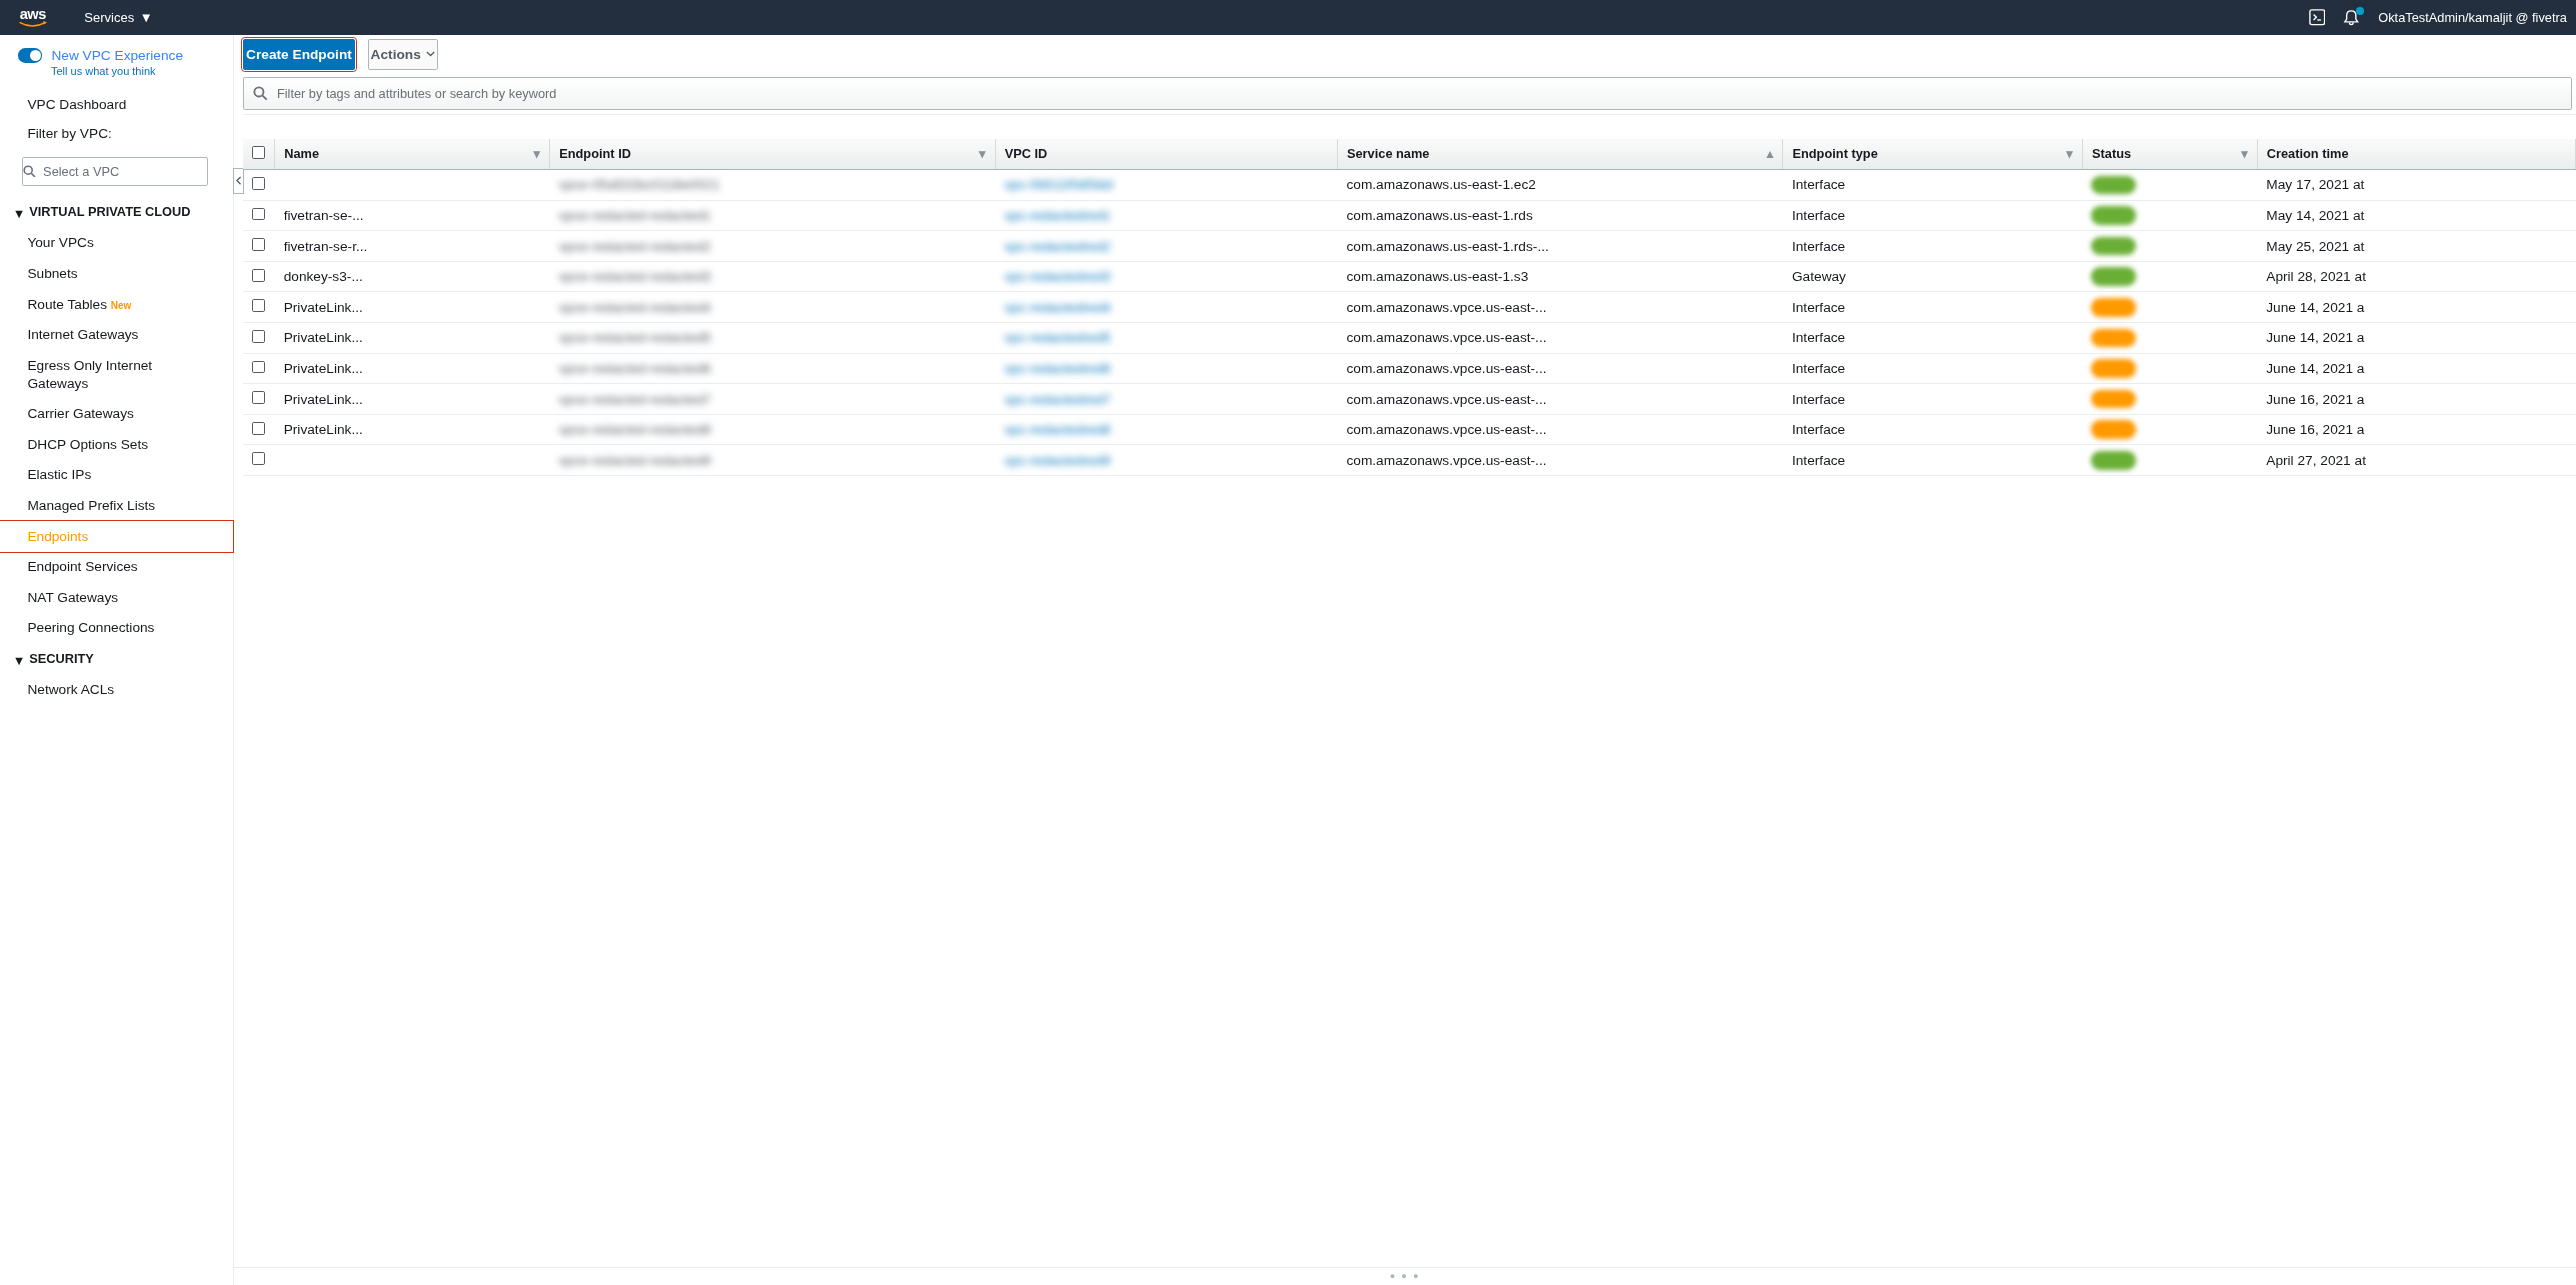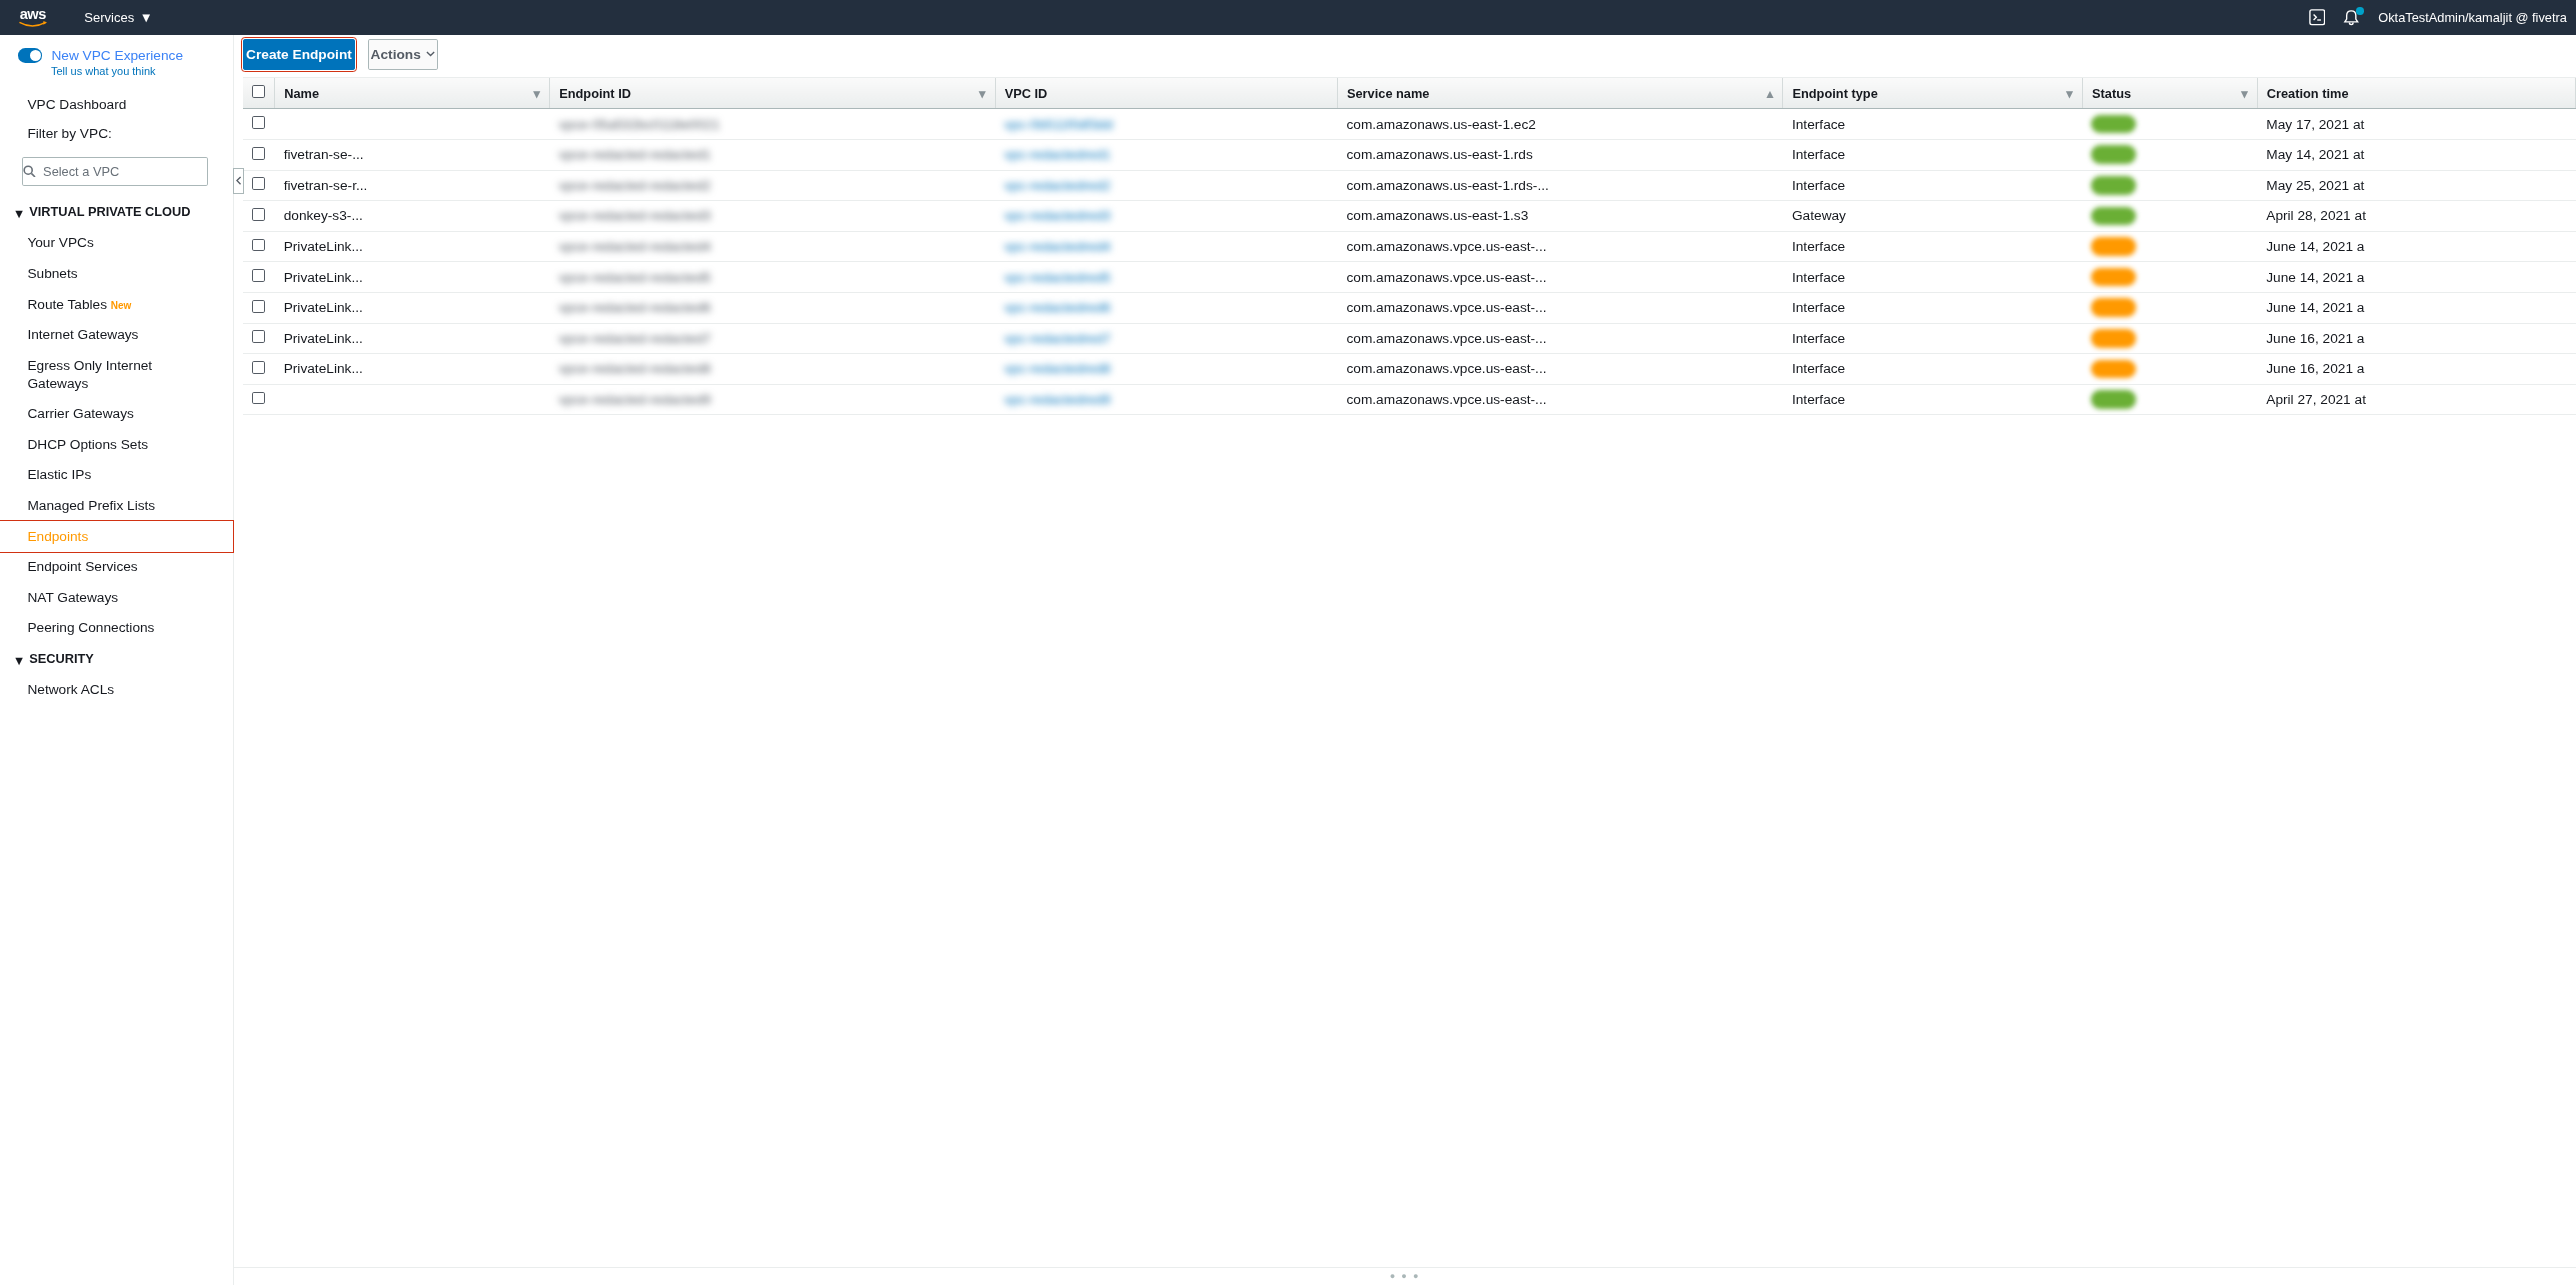--- a/index.html
+++ b/index.html
@@ -49,21 +49,21 @@
   .btn-primary { background: #0073bb; color: #fff; border: 0.9px solid #0073bb; }
   .btn-primary.highlighted { outline: 0.9px solid #d13212; outline-offset: 1.8px; }
   .btn-secondary { background: #fafafa; color: #545b64; border: 0.9px solid #aab7b8; margin-left: 12.8px; }
   .btn-secondary .caret { margin-left: 5.5px; }
   .filter-bar { margin: 0 3.7px 3.7px 9.1px; }
   .filter-input { display: flex; align-items: center; height: 33px; border: 0.9px solid #aab7b8; border-radius: 1.8px; background: linear-gradient(#fff,#f2f3f3); padding-left: 9.1px; color: #687078; }
   .filter-input .mag { margin-right: 9.1px; }
 
   
   .table-wrap { flex: 1; overflow: auto; margin-left: 9.1px; border-top: 0.9px solid #eaeded; }
-  table { border-collapse: collapse; min-width: 1188px; width: 100%; }
+  table { border-collapse: collapse; min-width: 1188px; width: 100%; margin-top: 24px; }
   thead th { background: linear-gradient(#fafafa,#eaeded); border-right: 0.9px solid #d5dbdb; border-bottom: 0.9px solid #aab7b8; text-align: left; padding: 7.3px 9.1px; font-size: 12.8px; font-weight: 700; color: #16191f; position: sticky; top: 0; white-space: nowrap; }
   thead th.checkbox-col { width: 27.4px; text-align: center; }
   thead th .sort { float: right; color: #879196; }
   tbody td { padding: 5.5px 9.1px; font-size: 13.7px; border-bottom: 0.9px solid #eaeded; white-space: nowrap; overflow: hidden; text-overflow: ellipsis; max-width: 165px; }
   tbody td.checkbox-col { text-align: center; }
   .row-check { width: 12.8px; height: 12.8px; border: 0.9px solid #545b64; border-radius: 1.8px; display: inline-block; background: #fff; }
   .header-check { width: 12.8px; height: 12.8px; border: 0.9px solid #545b64; border-radius: 1.8px; display: inline-block; background: #fff; }
   .blur { filter: blur(3.7px); color: #545b64; }
   .blur-link { filter: blur(3.7px); color: #0073bb; }
   .status-badge { display: inline-block; padding: 1.8px 11px; border-radius: 9.1px; filter: blur(2.7px); }
@@ -169,20 +169,31 @@
       <button class="btn btn-secondary">
         <span>Actions</span>
         <span class="caret">
           <svg width="9.1" height="5.5" viewBox="0 0 10 6">
               <path d="M1 1 L5 5 L9 1" stroke="#545b64" stroke-width="1.5" fill="none"></path>
             </svg>
         </span>
       </button>
     </div>
 
+    <div class="filter-bar">
+      <div class="filter-input">
+        <span class="mag">
+          <svg width="14.6" height="14.6" viewBox="0 0 16 16">
+              <circle cx="6.5" cy="6.5" r="5" stroke="#687078" stroke-width="2" fill="none"></circle>
+              <line x1="10.5" y1="10.5" x2="15" y2="15" stroke="#687078" stroke-width="2"></line>
+            </svg>
+        </span>
+        <span>Filter by tags and attributes or search by keyword</span>
+      </div>
+    </div>
 
     <div class="table-wrap">
       <table>
         <thead>
           <tr>
             <th class="checkbox-col"><span class="header-check"></span></th>
             <th><span>Name</span><span class="sort">▾</span></th>
             <th><span>Endpoint ID</span><span class="sort">▾</span></th>
             <th><span>VPC ID</span></th>
             <th><span>Service name</span><span class="sort">▴</span></th>

